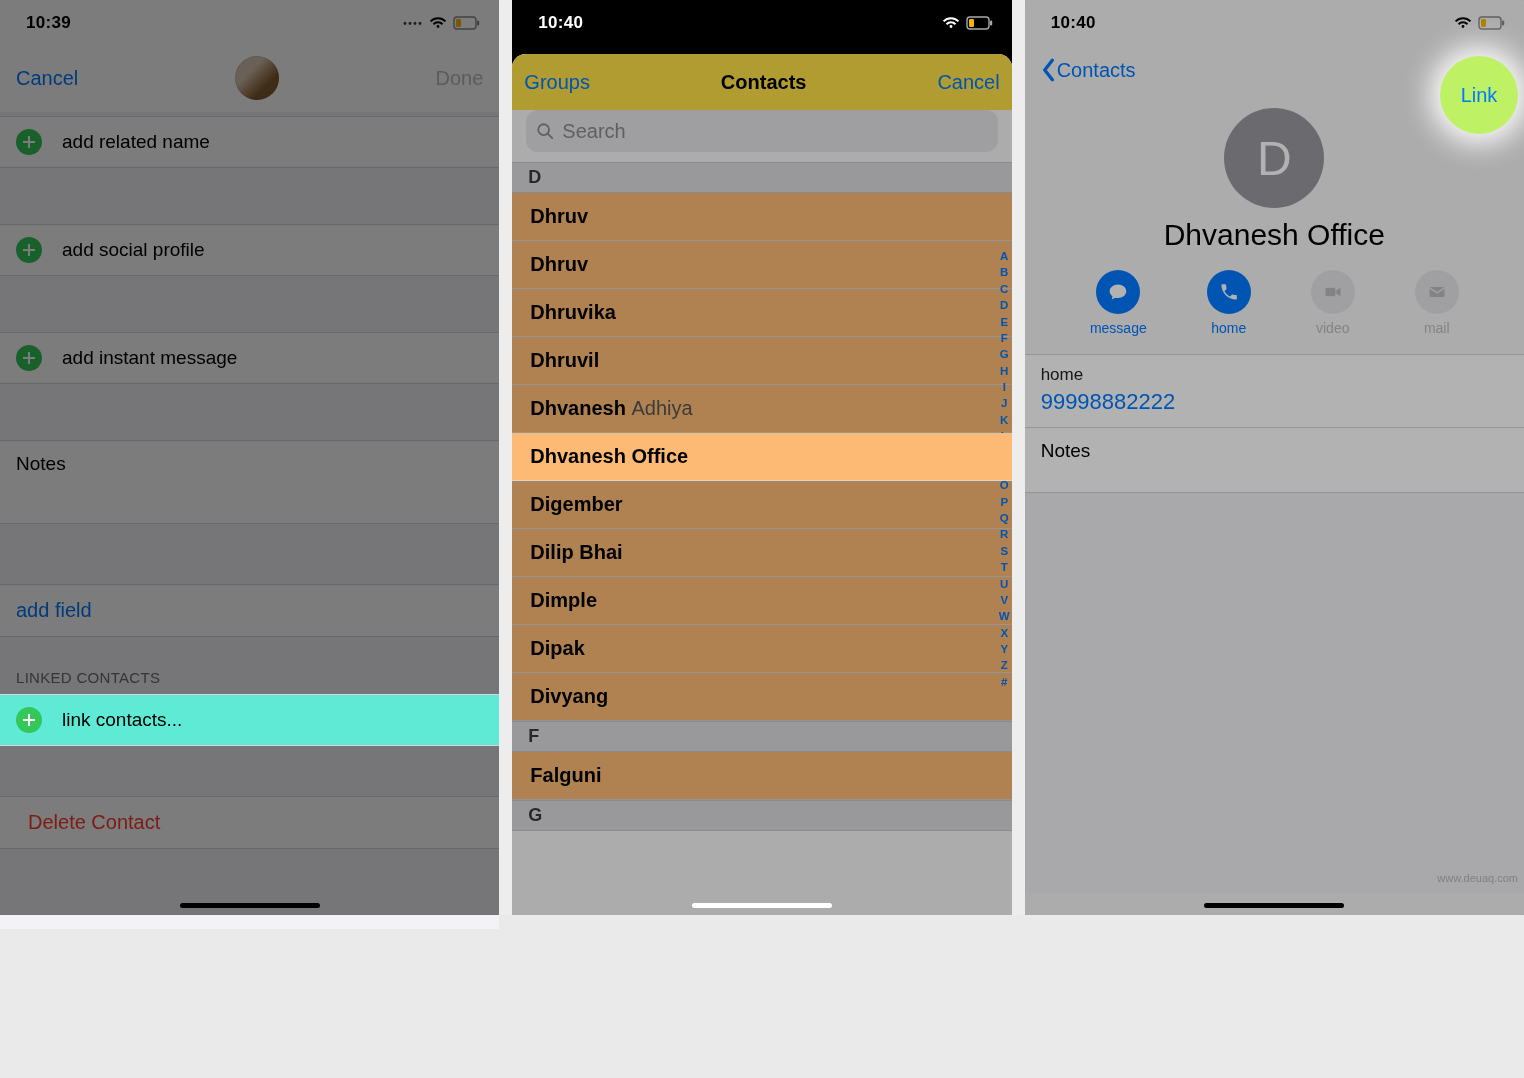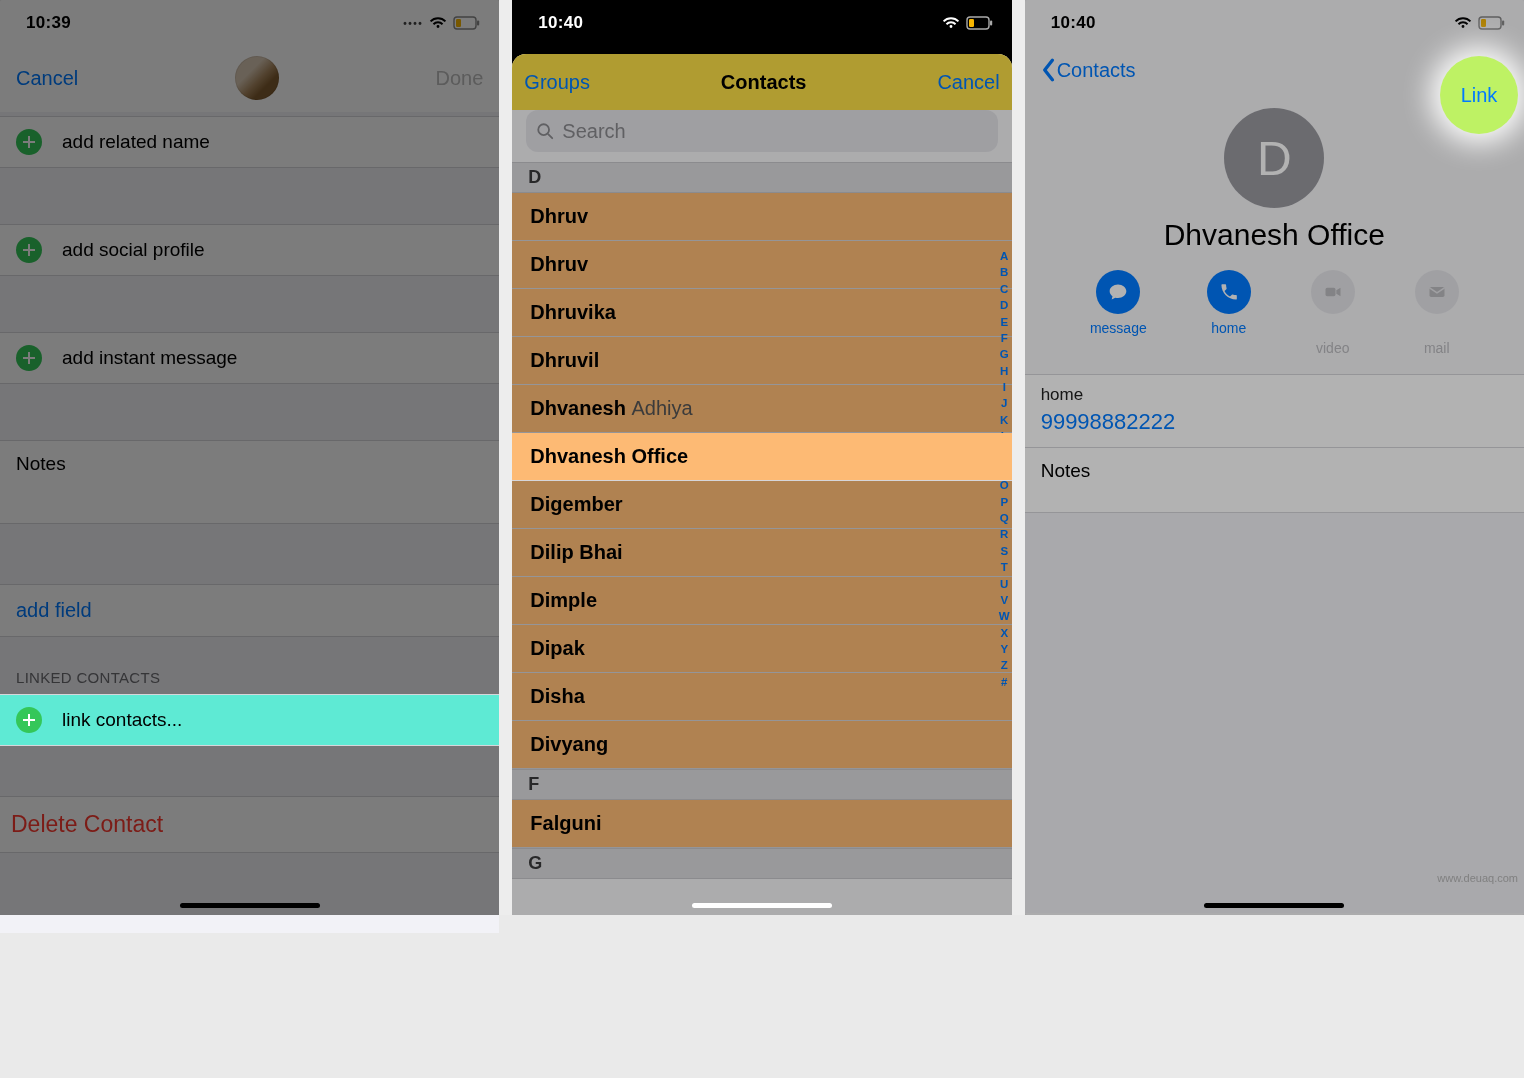--- a/index.html
+++ b/index.html
@@ -84,21 +84,21 @@
     background:#fff; padding:14px 16px;
     border-top:1px solid #d6d6da; border-bottom:1px solid #d6d6da;
     color:#007aff; font-size:20px;
   }
   .sect-label {
     padding: 32px 16px 8px; color:#6e6e73; font-size:15px; letter-spacing:0.3px;
     text-transform:uppercase;
     background:#f2f2f7;
   }
   .delete-row {
-    background:#fff; padding:14px 11px; color:#ff3b30; font-size:23px;
+    background:#fff; padding:14px 28px; color:#ff3b30; font-size:20px;
     border-top:1px solid #d6d6da; border-bottom:1px solid #d6d6da;
   }
   .home-ind {
     position:absolute; bottom:7px; left:50%; transform:translateX(-50%);
     width:140px; height:5px; background:#000; border-radius:3px;
   }
   .home-ind.white { background:#fff; }
 
   
   .s2-sheet {
@@ -158,21 +158,21 @@
     margin: 0 auto 10px auto; display:flex; align-items:center; justify-content:center;
     color:#fff; font-size:48px; font-weight:400;
   }
   .c-name { font-size:30px; font-weight:400; margin-bottom:18px; }
   .actions { display:flex; justify-content:center; gap:60px; padding-bottom:18px; border-bottom:1px solid #d6d6da; }
   .action { display:flex; flex-direction:column; align-items:center; gap:6px; font-size:14px; }
   .circ { width:44px; height:44px; border-radius:50%; display:flex; align-items:center; justify-content:center; }
   .circ.on { background:#007aff; color:#fff; }
   .circ.off { background:#e6e6ea; color:#bcbcc0; }
   .action .lbl.on { color:#007aff; }
-  .action .lbl.off { color:#bcbcc0;margin-top:20px; }
+  .action .lbl.off { color:#bcbcc0; }
   .circ svg { width:20px; height:20px; }
   .detail-row {
     background:#fff; text-align:left; padding:10px 16px 12px 16px;
     border-bottom:1px solid #d6d6da;
   }
   .detail-row .k { font-size:17px; color:#222; margin-bottom:4px; }
   .detail-row .v { font-size:22px; color:#007aff; }
   .notes3 {
     background:#fff; text-align:left; padding:12px 16px 30px 16px;
     border-bottom:1px solid #d6d6da; font-size:19px;
@@ -295,21 +295,20 @@
         <div class="contact-row"><span>Dhruv</span></div>
         <div class="contact-row"><span>Dhruv</span></div>
         <div class="contact-row"><span>Dhruvika</span></div>
         <div class="contact-row"><span>Dhruvil</span></div>
         <div class="contact-row"><span>Dhvanesh</span> <span class="last">Adhiya</span></div>
         <div class="contact-row highlight"><span>Dhvanesh Office</span></div>
         <div class="contact-row"><span>Digember</span></div>
         <div class="contact-row"><span>Dilip Bhai</span></div>
         <div class="contact-row"><span>Dimple</span></div>
         <div class="contact-row"><span>Dipak</span></div>
-        <div class="contact-row"><span>Disha</span></div>
         <div class="contact-row"><span>Divyang</span></div>
         <div class="sect-head">F</div>
         <div class="contact-row"><span>Falguni</span></div>
         <div class="sect-head">G</div>
       </div>
     <div class="index-rail" id="s2-index">
         <span>A</span>
         <span>B</span>
         <span>C</span>
         <span>D</span>

